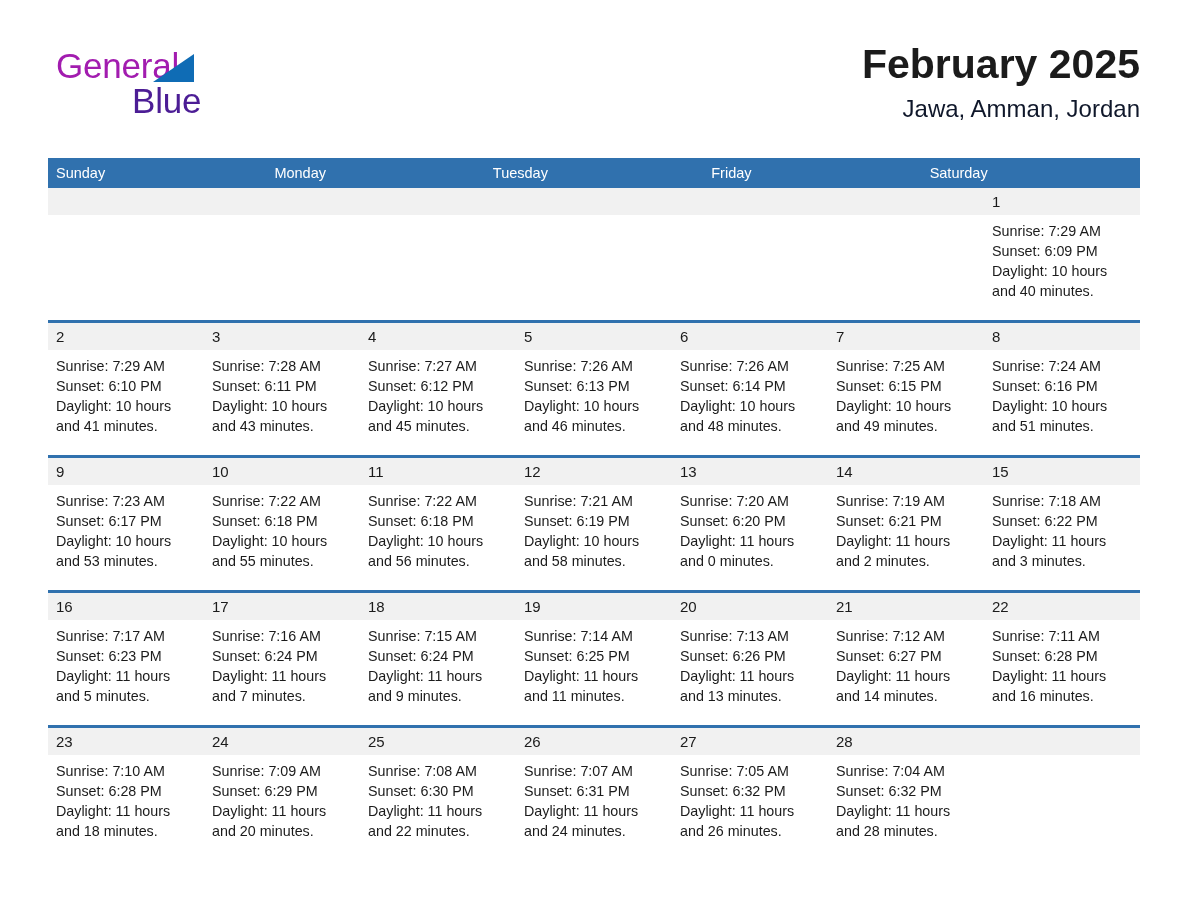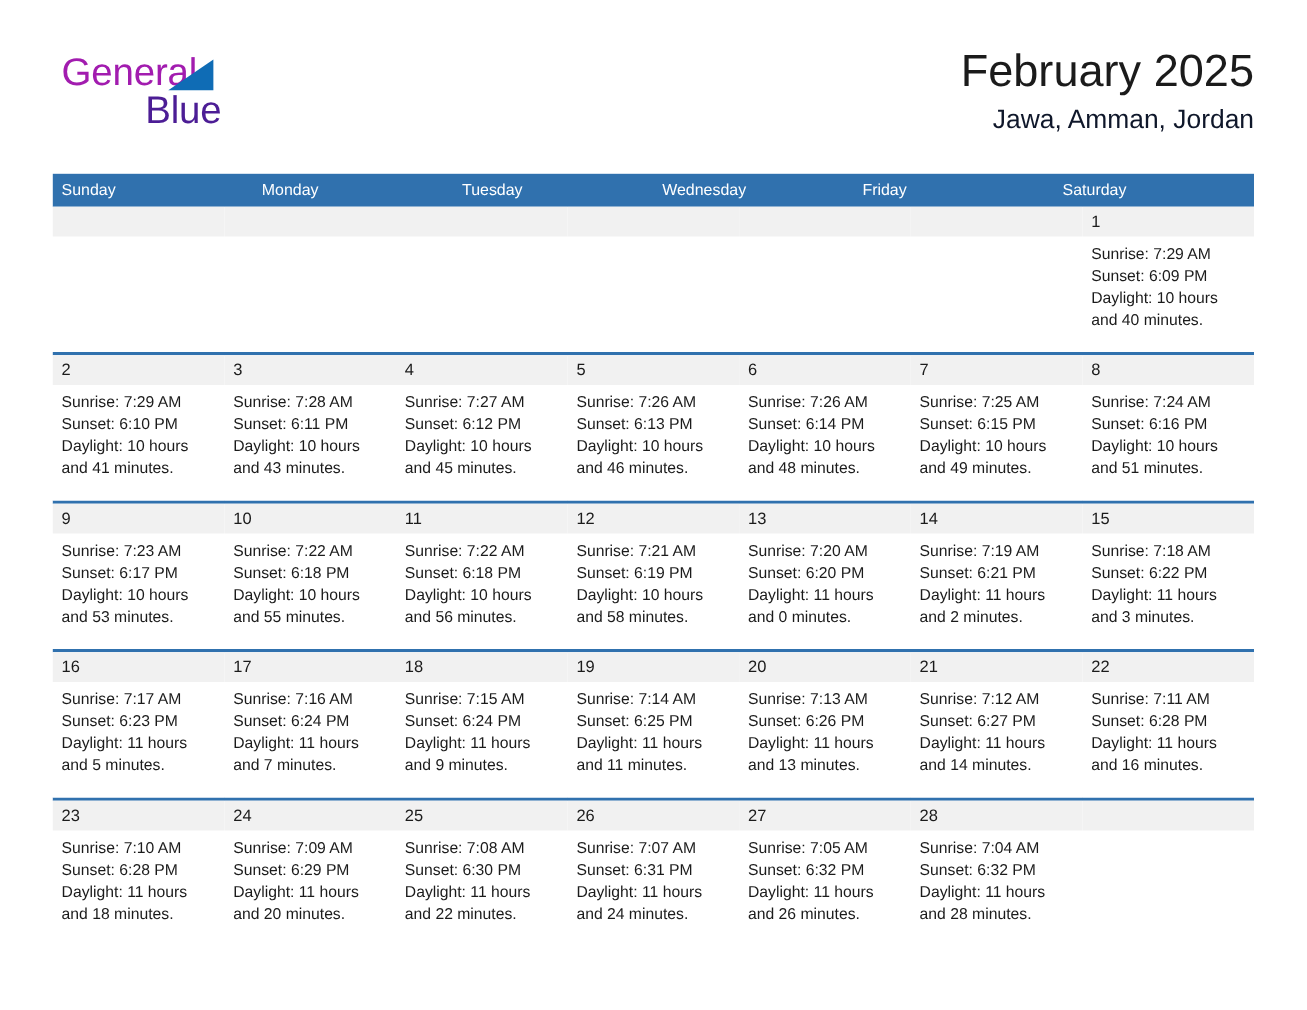--- a/index.html
+++ b/index.html
@@ -69,21 +69,21 @@
   .title-block {
     position: absolute;
     right: 0px;
     top: 0px;
     text-align: right;
   }
   .cal-title {
     font-size: 41px;
     line-height: 52px;
     color: #1b1b1b;
-    font-weight: 400;
+    font-weight: 700;
     white-space: nowrap;
   }
   .cal-subtitle {
     margin-top: 4px;
     font-size: 24px;
     line-height: 30px;
     color: #0f172a;
     font-weight: 400;
     white-space: nowrap;
   }
@@ -166,21 +166,20 @@
     </div>
 
   </div>
 
   <div class="calendar">
 
     <div class="dow-row">
       <div class="dow">Sunday</div>
       <div class="dow">Monday</div>
       <div class="dow">Tuesday</div>
-      <div class="dow">Wednesday</div>
       <div class="dow">Friday</div>
       <div class="dow">Saturday</div>
     </div>
 
     <div class="week first">
       <div class="cell empty">
           <div class="daynum-band"><span class="daynum"></span></div>
           <div class="cell-body">
             <div class="line"></div>
             <div class="line"></div>

